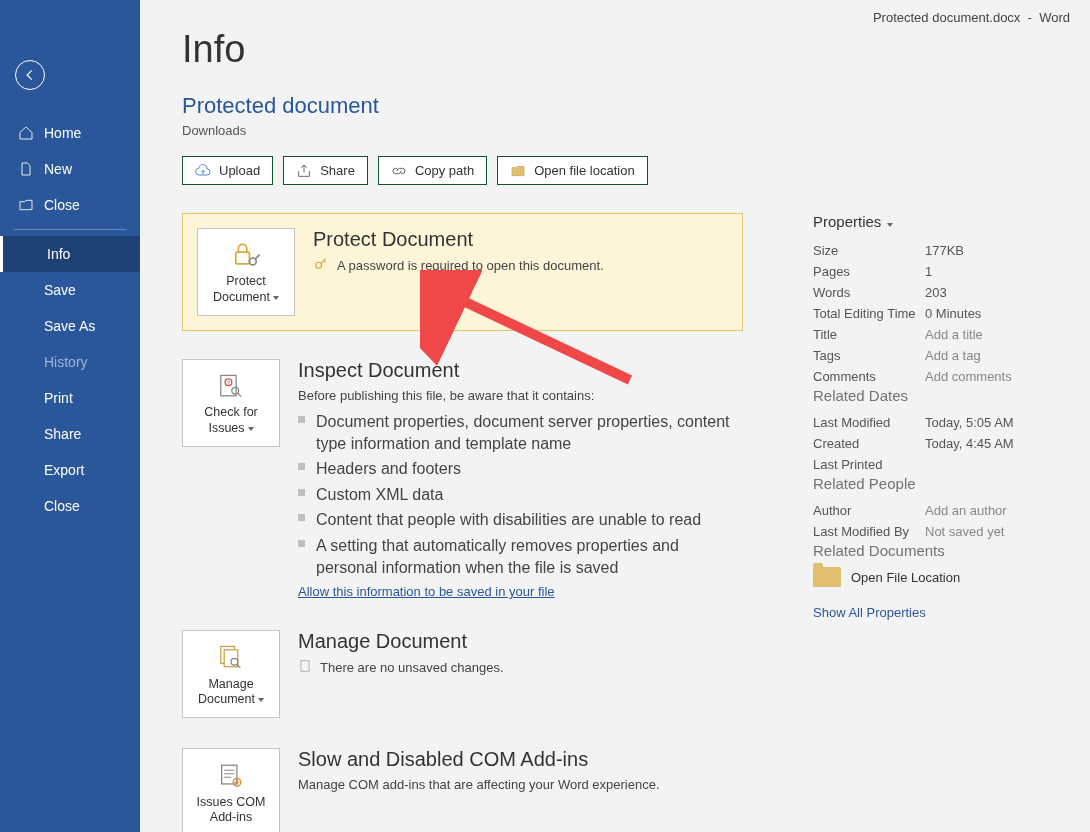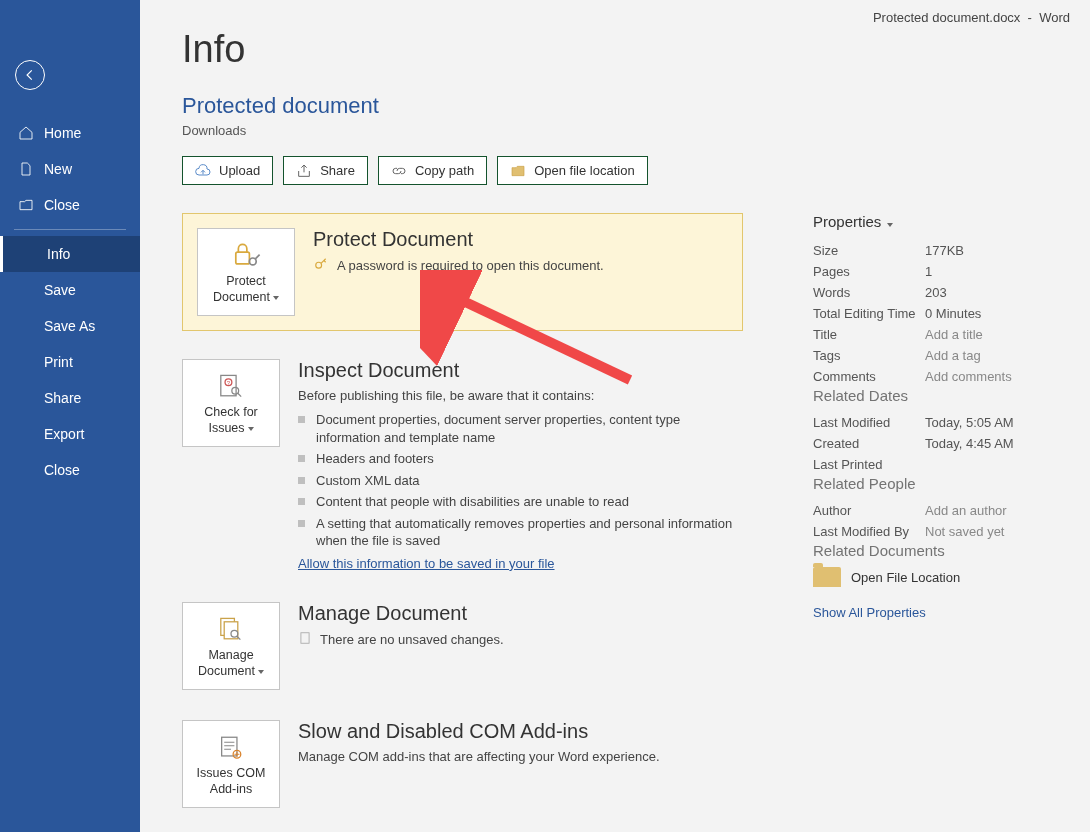--- a/index.html
+++ b/index.html
@@ -35,21 +35,21 @@
   .tile { width:98px; min-height:88px; border:1px solid #c5c5c5; background:#fff; display:flex; flex-direction:column; align-items:center; justify-content:center; padding:10px 4px 8px; cursor:pointer; text-align:center; }
   .tile .big-ic { width:34px; height:28px; display:flex; align-items:center; justify-content:center; margin-bottom:6px; }
   .tile .lbl { font-size:12.5px; color:#333; line-height:1.25; }
   .tile .caret::after { content:""; display:inline-block; margin-left:3px; border-left:3px solid transparent; border-right:3px solid transparent; border-top:4px solid #666; vertical-align:middle; }
   .section-body { flex:1; }
   .section-body h2 { font-size:20px; font-weight:400; color:#333; margin-bottom:6px; }
   .section-body .line { display:flex; align-items:center; gap:8px; font-size:13px; color:#444; }
   .protect-wrap { border:1px solid #e2c66d; background:#fdf5d8; padding:14px 14px; display:flex; gap:18px; align-items:flex-start; }
   .protect-wrap .tile { background:#fff; }
   .bullets { list-style:none; margin-top:8px; }
-  .bullets li { position:relative; padding-left:18px; font-size:13px; color:#444; margin-bottom:4px; line-height:1.35; }
+  .bullets li { position:relative; padding-left:18px; font-size:16px; color:#444; margin-bottom:4px; line-height:1.35; }
   .bullets li::before { content:""; position:absolute; left:0; top:5px; width:7px; height:7px; background:#bfbfbf; }
   .link { color:#2a569a; text-decoration:underline; cursor:pointer; font-size:13px; }
   .intro-line { font-size:13px; color:#444; margin-top:4px; }
   
   .prop-header { display:flex; align-items:center; gap:4px; font-size:15px; color:#333; margin-bottom:10px; cursor:pointer; }
   .prop-header .caret::after { content:""; display:inline-block; margin-left:2px; border-left:3px solid transparent; border-right:3px solid transparent; border-top:4px solid #666; }
   .prop-row { display:grid; grid-template-columns:112px 1fr; font-size:13px; padding:3px 0; }
   .prop-row .k { color:#555; }
   .prop-row .v { color:#555; }
   .prop-row .v.muted { color:#888; }
@@ -98,20 +98,23 @@
     </div>
     <div class="side-divider"></div>
     <div class="side-item no-icon active">
       <span>Info</span>
     </div>
     <div class="side-item no-icon">
       <span>Save</span>
     </div>
     <div class="side-item no-icon">
       <span>Save As</span>
+    </div>
+    <div class="side-item no-icon dim">
+      <span>History</span>
     </div>
     <div class="side-item no-icon">
       <span>Print</span>
     </div>
     <div class="side-item no-icon">
       <span>Share</span>
     </div>
     <div class="side-item no-icon">
       <span>Export</span>
     </div>

